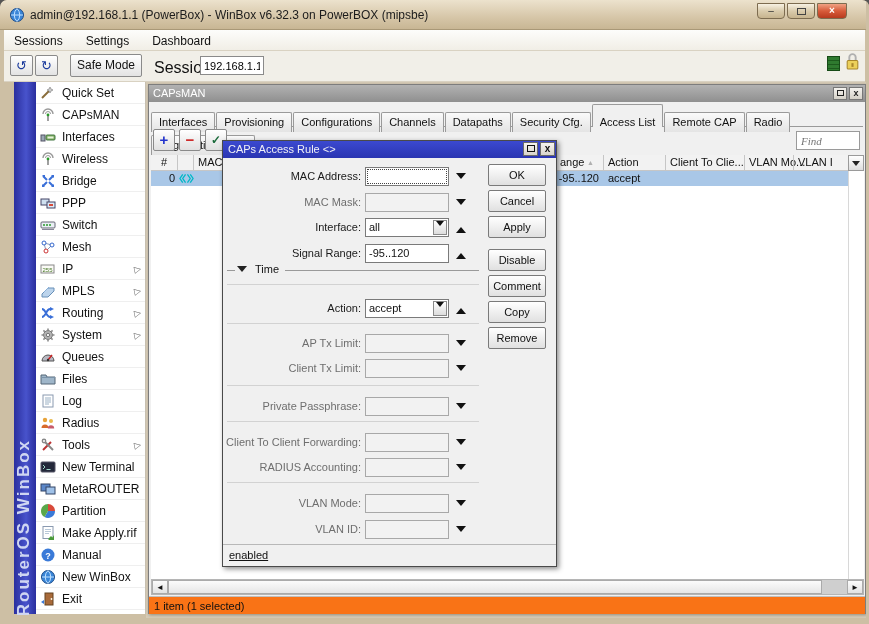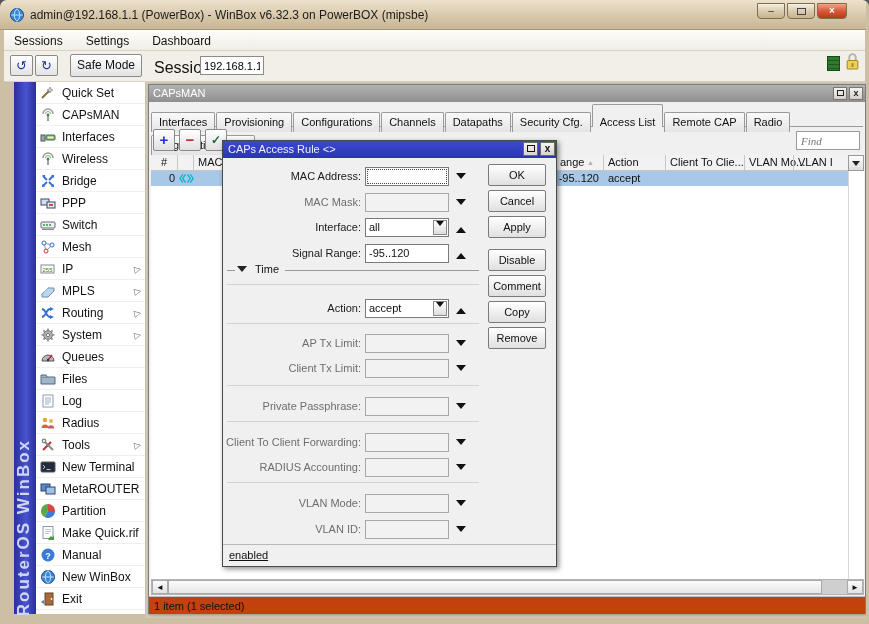--- a/index.html
+++ b/index.html
@@ -81,21 +81,21 @@
   .tbody { position:absolute; left:2px; top:86px; width:713px; height:408px; background:#fff; }
   .trow { position:absolute; left:0; top:0; width:697px; height:15px; background:#a9c7e7; }
   .trow .tcell { position:absolute; top:0; font-size:11px; line-height:15px; white-space:nowrap; }
   .tbody .rightline { position:absolute; left:697px; top:0; width:1px; height:408px; background:#d8d8d8; }
   
   .hscroll { position:absolute; left:2px; top:494px; width:713px; height:16px; background:#cfcfcf; border:1px solid #b5b5b5; }
   .scrollarrow { position:absolute; top:0; width:16px; height:14px; background:linear-gradient(#fbfbfb,#e2e2e2);
     border:1px solid #aaa; text-align:center; font-size:8px; line-height:13px; color:#111; }
   .scrollthumb { position:absolute; left:16px; top:0; width:654px; height:14px;
     background:linear-gradient(#fbfbfb,#e6e6e6); border:1px solid #aaa; }
-  .capstatus { position:absolute; left:0; top:511px; width:716px; height:18px; background:#c2410c;
+  .capstatus { position:absolute; left:0; top:511px; width:716px; height:18px; background:#f97316;
     border-top:1px solid #c0c0c0; font-size:11px; padding:3px 12px 0 5px; }
   
   .dialog { position:absolute; left:222px; top:140px; width:335px; height:427px; background:#f0f0f0;
     border:1px solid #4a4a4a; box-shadow:2px 2px 5px rgba(0,0,0,.45); z-index:10; }
   .dtitle { position:absolute; left:0; top:0; width:100%; height:17px;
     background:linear-gradient(#3b49d0,#2a35b2); color:#f0f0f6; font-size:11px; padding:2px 0 7px 5px; }
   .dwbtn { position:absolute; top:1px; width:15px; height:14px; border:1px solid #6a6a6a;
     background:linear-gradient(#f6f4f0,#d8d4cc); text-align:center; color:#111; font-size:10px; line-height:12px; font-weight:bold; }
   .dwbtn .maxglyph2 { display:inline-block; width:8px; height:7px; border:1px solid #111; margin-top:2px; }
   .drow { position:absolute; left:0; width:335px; height:20px; }
@@ -333,21 +333,21 @@
             <path d="M8 8L4.5 14.1A7 7 0 0 1 1 8a7 7 0 0 1 7-7z" fill="#5aa84a"></path>
           </svg></span>
         <span class="slabel">Partition</span>
       </div>
     <div class="sitem">
         <span class="sicon"><svg viewBox="0 0 16 16">
             <rect x="3" y="1.5" width="10" height="12" fill="#fff" stroke="#8a9ab0"></rect>
             <path d="M5 4.5h6M5 6.5h6M5 8.5h4" stroke="#b8c8d8"></path>
             <path d="M8 14l3-3 1.5 1.5L14 10v5h-5z" fill="#4a9a3a"></path>
           </svg></span>
-        <span class="slabel">Make Quick.rif</span>
+        <span class="slabel">Make Apply.rif</span>
       </div>
     <div class="sitem">
         <span class="sicon"><svg viewBox="0 0 16 16">
             <circle cx="8" cy="8" r="6.5" fill="#3a7ad8"></circle>
             <text x="8" y="11.5" font-size="9" text-anchor="middle" fill="#fff" font-weight="bold">?</text>
           </svg></span>
         <span class="slabel">Manual</span>
       </div>
     <div class="sitem">
         <span class="sicon"><svg viewBox="0 0 16 16">

